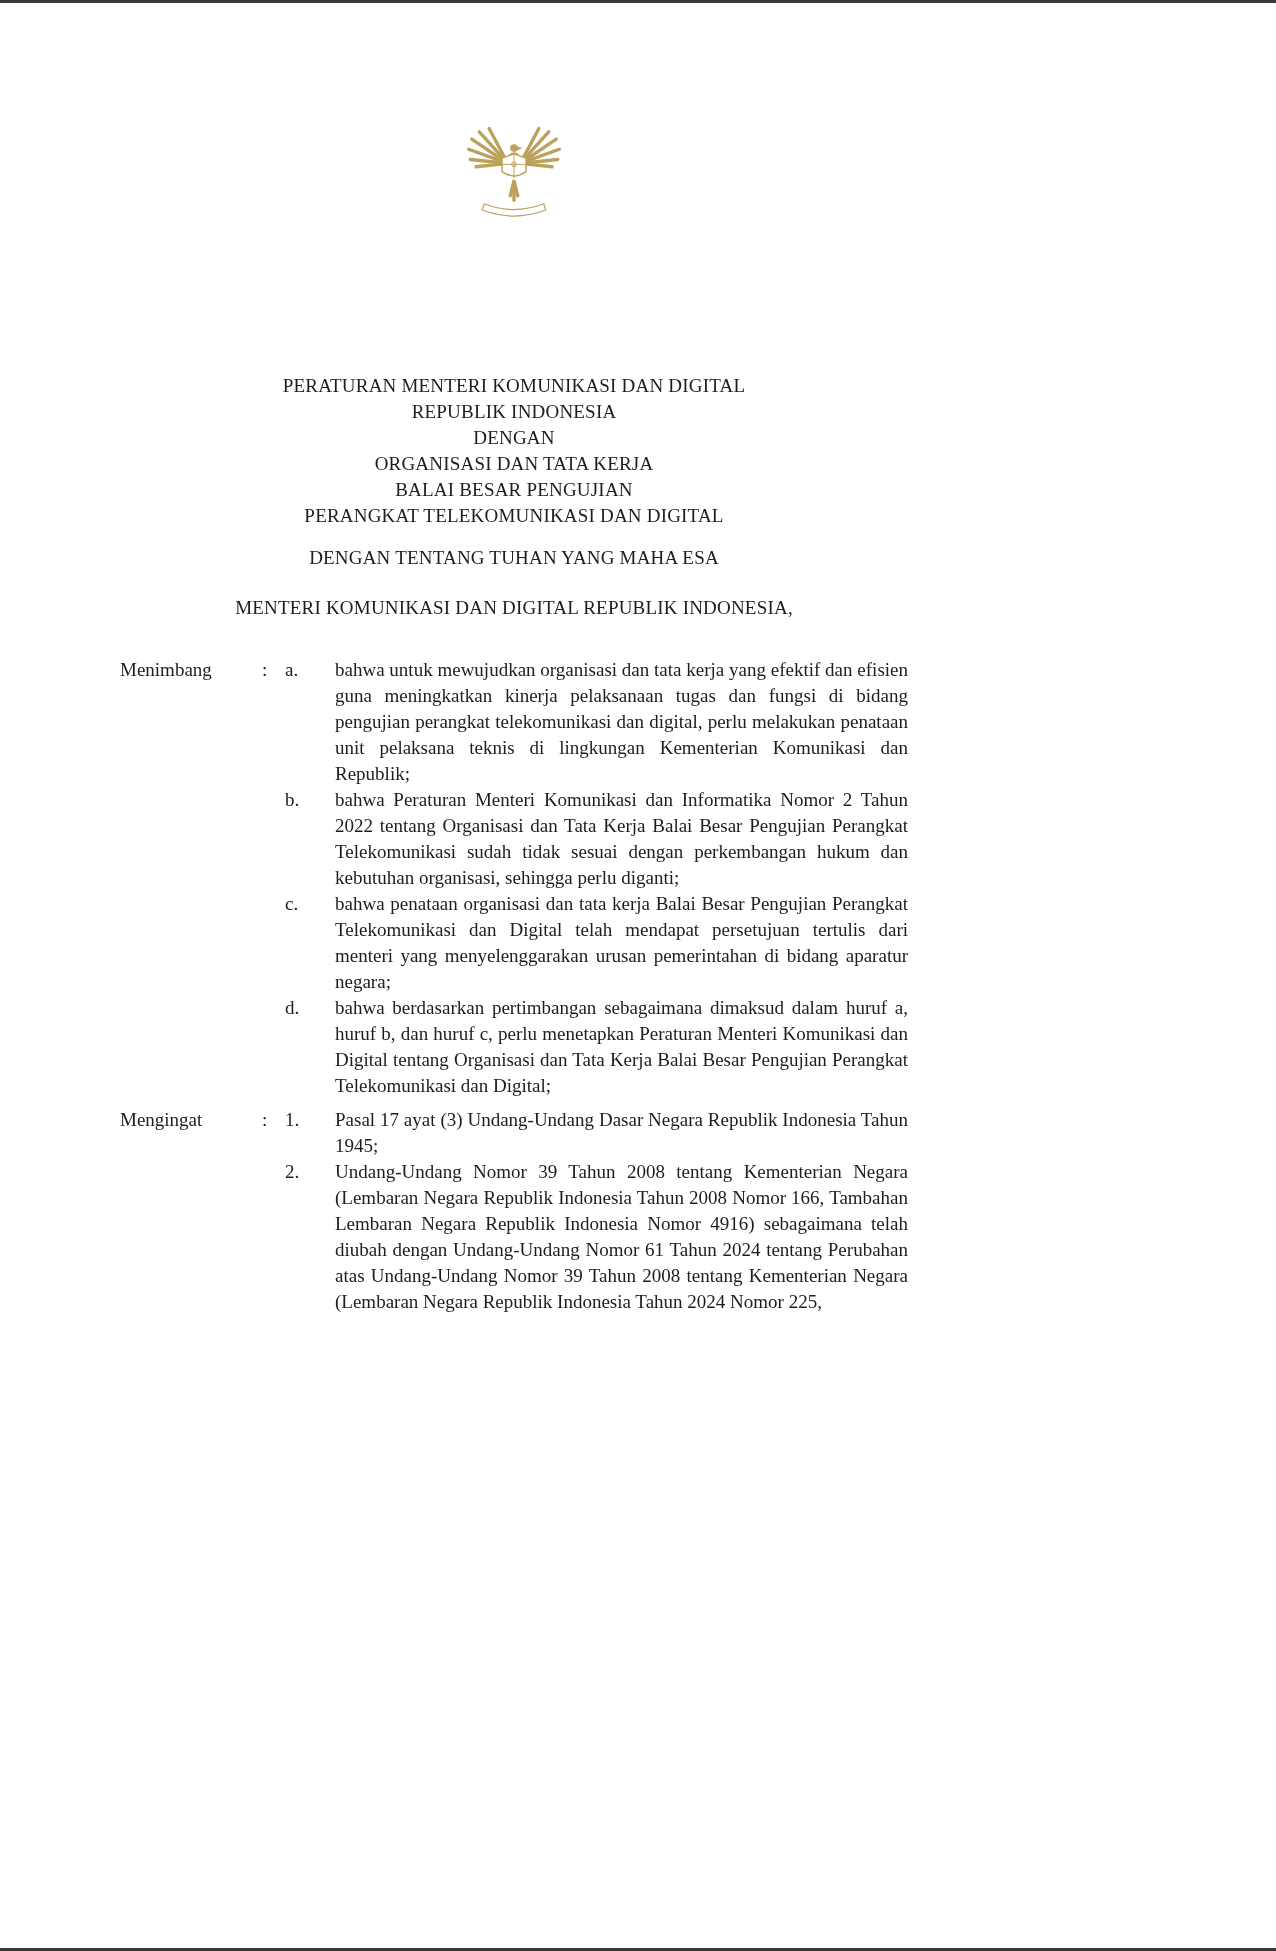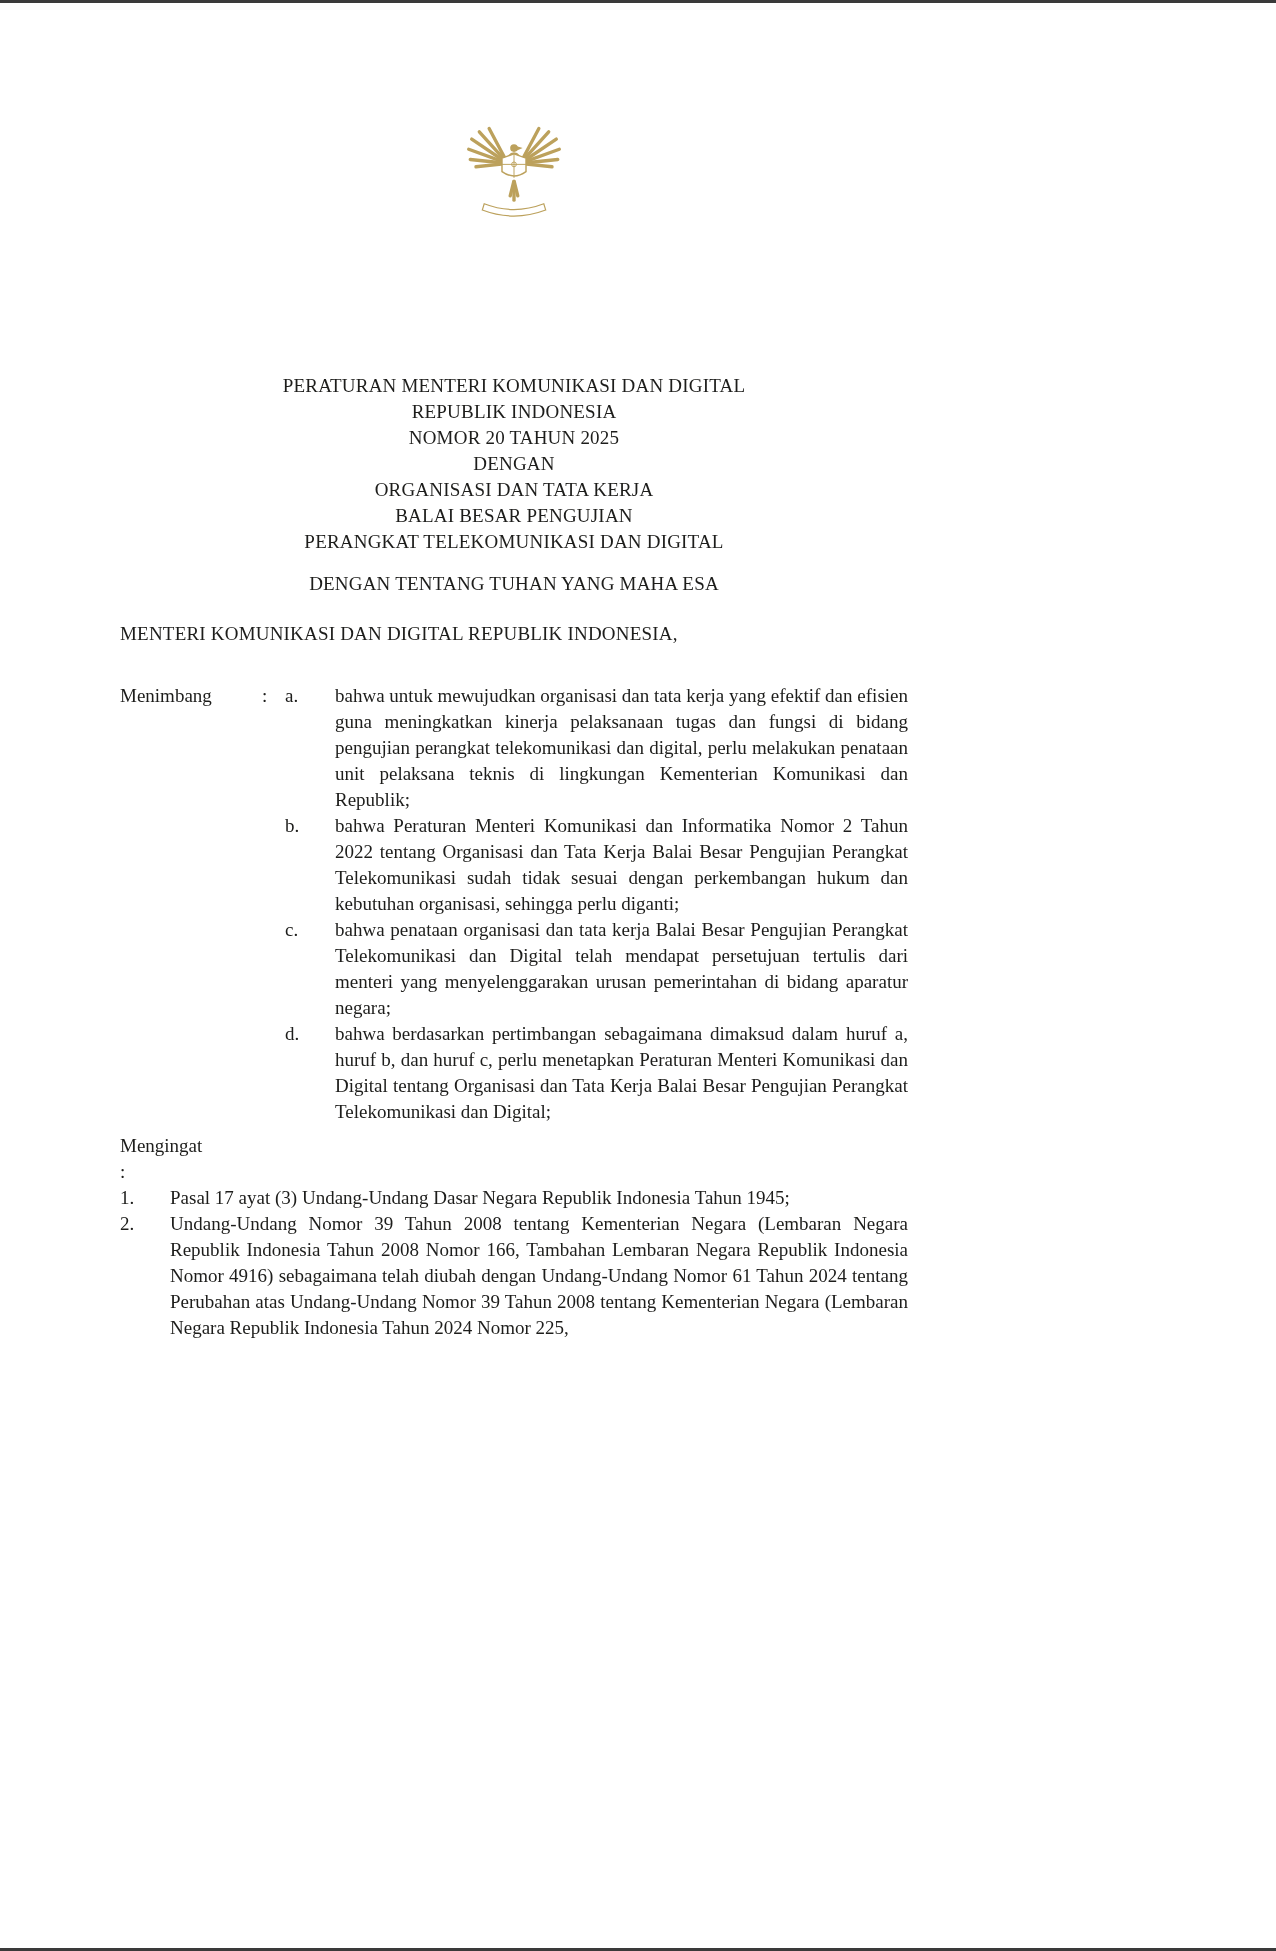--- a/index.html
+++ b/index.html
@@ -9,24 +9,24 @@
     font-family:"DejaVu Serif","Liberation Serif",serif;
     color:var(--ink,#1d1d1b); font-size:19px;
   }
   .scan-edge { position:absolute; left:0; right:0; height:3px; background:#3a3a3a; }
   .scan-edge.top { top:0; }
   .scan-edge.bottom { bottom:0; }
   .content { position:absolute; left:120px; top:100px; width:788px;font-family:Liberation Serif, serif; }
   .emblem-wrap { display:flex; justify-content:center; }
   .title-block { margin-top:150px; text-align:center; line-height:26px; letter-spacing:0.2px; }
   .invocation { margin-top:16px; text-align:center; line-height:26px; letter-spacing:0.2px; }
-  .authority { margin-top:24px; text-align:left; line-height:26px; letter-spacing:0.2px; }
+  .authority { margin-top:24px; text-align:center; line-height:26px; letter-spacing:0.2px; }
   .clause { display:flex; line-height:26px; }
   .clause.menimbang { margin-top:36px; }
-  .clause.mengingat { margin-top:8px;flex-direction:column; }
+  .clause.mengingat { margin-top:8px; }
   .clause-label { width:142px; flex:none; }
   .clause-colon { width:23px; flex:none; }
   .clause-items { flex:1; min-width:0; }
   .clause-item { display:flex; }
   .clause-marker { width:50px; flex:none; }
   .clause-text { flex:1; min-width:0; text-align:justify; text-align-last:left; }
 </style>
 </head>
 <body>
 
@@ -97,21 +97,20 @@
       <path d="M48 216 Q110 240 172 216 L176 229 Q110 254 44 229 Z" fill="#ffffff" stroke="var(--emblem,#bca15c)" stroke-width="2.5"></path>
     </svg>
   </div>
 
   <div class="title-block">
 
       <div class="title-line">PERATURAN MENTERI KOMUNIKASI DAN DIGITAL</div>
 
       <div class="title-line">REPUBLIK INDONESIA</div>
 
-      <div class="title-line">NOMOR 20 TAHUN 2025</div>
 
       <div class="title-line">DENGAN</div>
 
       <div class="title-line">ORGANISASI DAN TATA KERJA</div>
 
       <div class="title-line">BALAI BESAR PENGUJIAN</div>
 
       <div class="title-line">PERANGKAT TELEKOMUNIKASI DAN DIGITAL</div>
     </div>
 

